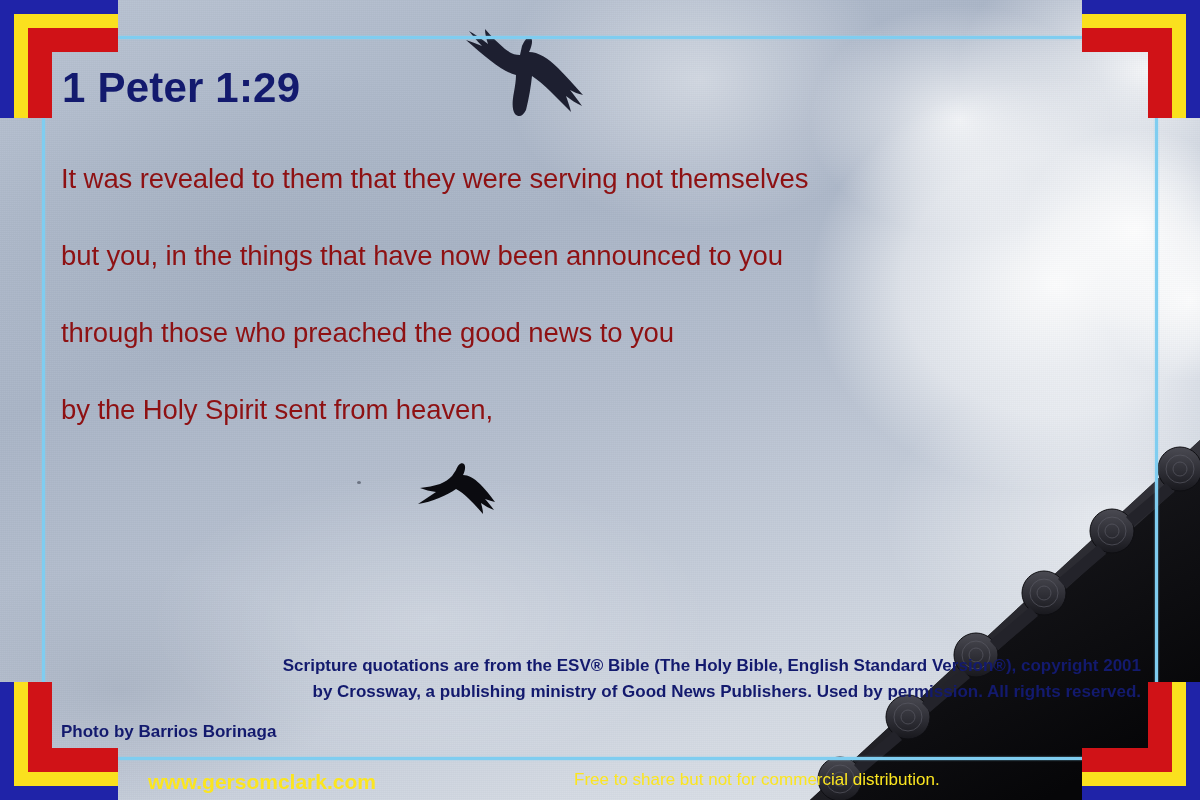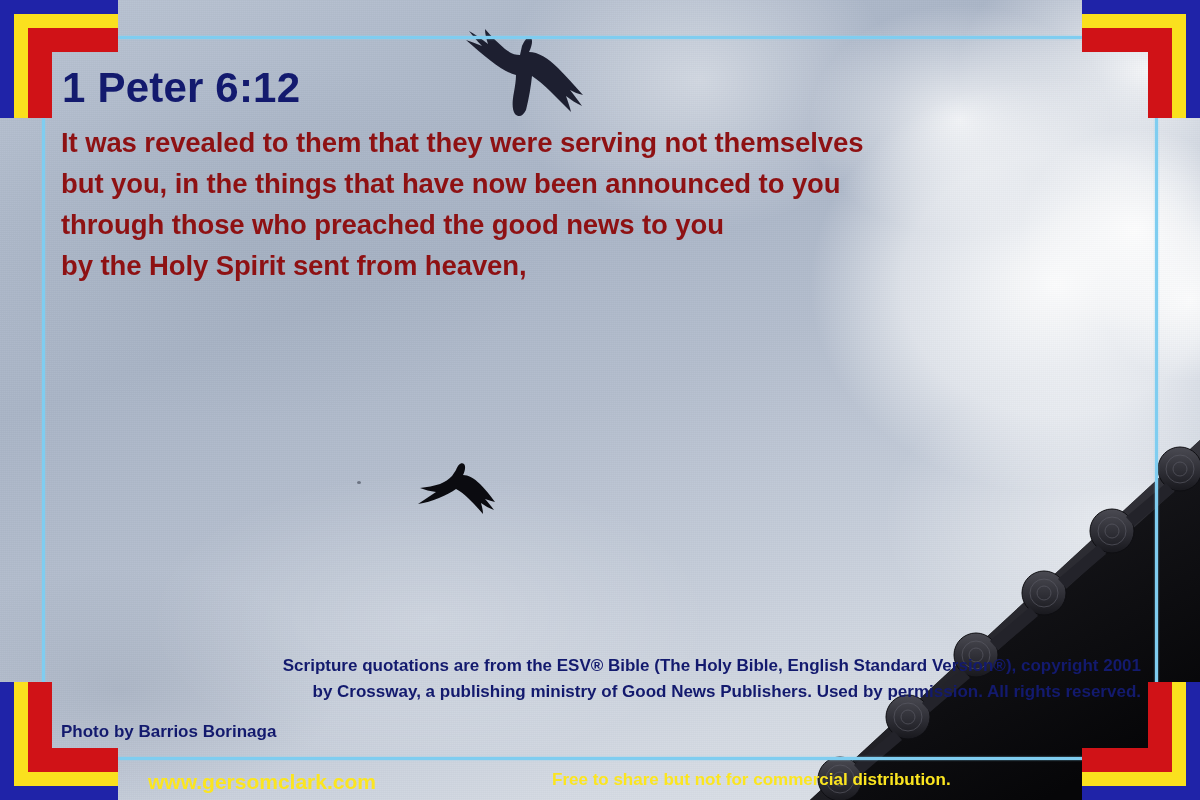--- a/index.html
+++ b/index.html
@@ -152,25 +152,26 @@
     white-space: nowrap;
   }
   .verse-body {
     position: absolute;
     left: 61px;
     top: 122px;
     width: 1060px;
   }
   .verse-line {
     font-size: 27.5px;
-    font-weight: bold;
+    font-weight: normal;
     color: var(--cDarkRed);
     line-height: 41px;
     letter-spacing: -0.1px;
     white-space: nowrap;
+    margin-top: 36px;
   }
 
   .credits {
     position: absolute;
     left: 61px;
     top: 653px;
     width: 1080px;
     text-align: right;
   }
   .credit-line {
@@ -194,24 +195,24 @@
     position: absolute;
     left: 148px;
     top: 770px;
     font-size: 21px;
     font-weight: bold;
     color: var(--cYellowText);
     white-space: nowrap;
   }
   .footer-notice {
     position: absolute;
-    left: 552px;
+    left: 574px;
     top: 770px;
     font-size: 17px;
-    font-weight: bold;
+    font-weight: normal;
     color: var(--cYellowText);
     white-space: nowrap;
   }
 
   :root {
     --cBlue: #1f23a8;
     --cYellow: #fae01e;
     --cRed: #d01217;
     --cNavy: #131a6e;
     --cDarkRed: #8e1113;
@@ -346,21 +347,21 @@
   <div class="corner c-br">
     <div class="bar b-blue-h"></div>
     <div class="bar b-blue-v"></div>
     <div class="bar b-yellow-h"></div>
     <div class="bar b-yellow-v"></div>
     <div class="bar b-red-h"></div>
     <div class="bar b-red-v"></div>
   </div>
 
 
-  <div class="verse-ref">1 Peter 6:12</div>
+  <div class="verse-ref">1 Peter 1:29</div>
 
   <div class="verse-body">
     <div class="verse-line">It was revealed to them that they were serving not themselves</div>
     <div class="verse-line">but you, in the things that have now been announced to you</div>
     <div class="verse-line">through those who preached the good news to you</div>
     <div class="verse-line">by the Holy Spirit sent from heaven,</div>
   </div>
 
   <div class="credits">
     <div class="credit-line">Scripture quotations are from the ESV® Bible (The Holy Bible, English Standard Version®), copyright 2001</div>

